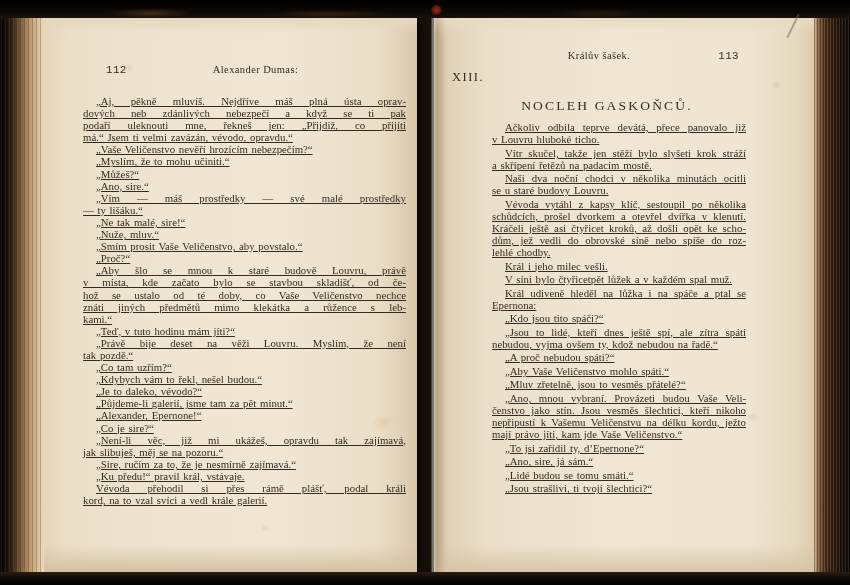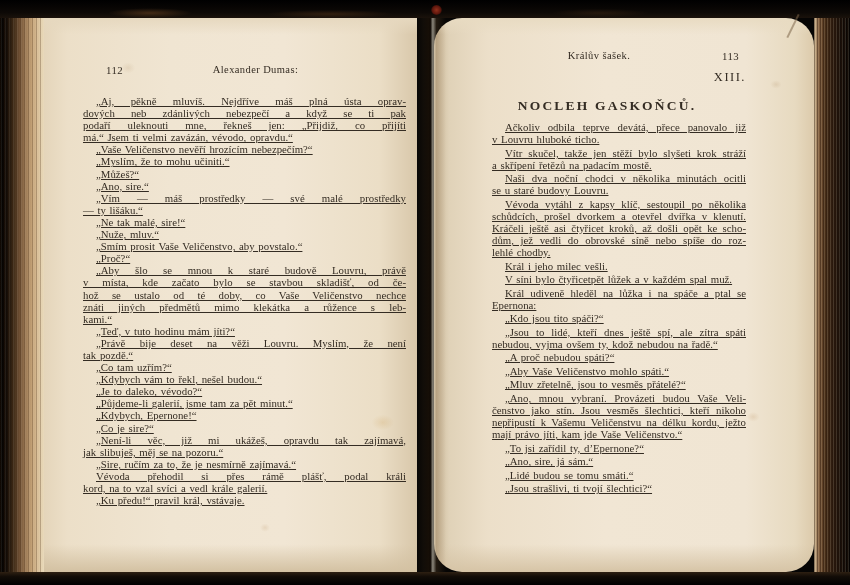--- a/index.html
+++ b/index.html
@@ -36,41 +36,41 @@
       radial-gradient(9px 7px at 84% 72%, rgba(170,115,55,.16), transparent 70%),
       radial-gradient(12px 9px at 70% 40%, rgba(190,150,90,.10), transparent 70%),
       radial-gradient(8px 6px at 90% 12%, rgba(150,105,55,.14), transparent 70%),
       linear-gradient(180deg,#e8dbc2 0%,rgba(0,0,0,0) 3%,rgba(0,0,0,0) 95%,#d6c4a6 100%),
       linear-gradient(90deg,#c9b696 0%,#e0d2b8 4%,#ecdfc9 14%,#f1e6d4 45%,#f0e5d3 82%,#e7dac0 95%,#dcca someone 100%);
     background:
       radial-gradient(9px 7px at 84% 72%, rgba(170,115,55,.16), transparent 70%),
       radial-gradient(12px 9px at 70% 40%, rgba(190,150,90,.10), transparent 70%),
       radial-gradient(8px 6px at 90% 12%, rgba(150,105,55,.14), transparent 70%),
       linear-gradient(180deg,#e8dbc2 0%,rgba(0,0,0,0) 3%,rgba(0,0,0,0) 95%,#d6c4a6 100%),
-      linear-gradient(90deg,#c9b696 0%,#e0d2b8 4%,#ecdfc9 14%,#f1e6d4 45%,#f0e5d3 82%,#e7dac0 95%,#dccaab 100%); border-radius: 28px;}
+      linear-gradient(90deg,#c9b696 0%,#e0d2b8 4%,#ecdfc9 14%,#f1e6d4 45%,#f0e5d3 82%,#e7dac0 95%,#dccaab 100%);}
   .gutter{position:absolute;left:416px;top:18px;width:30px;height:554px;pointer-events:none;
     background:linear-gradient(90deg,rgba(70,50,28,0) 0%,rgba(70,50,28,.18) 25%,rgba(35,22,10,.55) 42%,rgba(20,12,5,.75) 48%,rgba(250,242,222,.55) 56%,rgba(120,90,55,.25) 68%,rgba(120,90,55,0) 100%);}
   .red-spot{position:absolute;left:431px;top:5px;width:11px;height:10px;border-radius:50%;
     background:radial-gradient(circle at 50% 50%, #93301c 0%, #5c160c 55%, rgba(40,8,4,0) 80%);}
   .crease{position:absolute;left:792px;top:13px;width:2px;height:26px;background:rgba(125,102,74,.55);
     transform:rotate(26deg);}
   
   .page, .page *{color:#342c23;}
   .pg-header{position:absolute;height:14px;font-size:10.5px;letter-spacing:.4px;}
   .page.left .pg-header{left:46px;top:46px;width:323px;}
   .page.right .pg-header{left:18px;top:32px;width:294px;}
-  .pnum{position:absolute;font-size:10.8px;}
+  .pnum{position:absolute;font-size:10.8px;font-family:Liberation Mono, monospace;}
   .page.left .pnum{left:23px;}
   .page.right .pnum{right:7px;}
   .runtitle{position:absolute;left:50%;transform:translateX(-50%);white-space:nowrap;}
   .page.left .runtitle{margin-left:11px;}
-  .chapnum{position:absolute;left:18px;top:52px;width:294px;text-align:right;
+  .chapnum{position:absolute;left:18px;top:52px;width:294px;text-align:left;
     font-size:12.5px;letter-spacing:1.5px;}
   .chaptitle{position:absolute;left:26px;top:80px;width:294px;text-align:center;
-    font-size:13.5px;letter-spacing:2.2px;white-space:nowrap;font-weight:bold;}
+    font-size:13.5px;letter-spacing:2.2px;white-space:nowrap;}
   .body{position:absolute;font-size:10.8px;word-spacing:1px;
     text-rendering:optimizeLegibility;}
   .page.left .body{left:46px;top:77px;width:323px;line-height:12.1px;}
   .page.right .body{left:18px;top:103px;width:294px;line-height:12.05px;}
   .para{margin:0;text-decoration:underline;}
   .page.right .para{margin-bottom:1.5px;margin-left:40px;}
   .line{min-height:12px;}
   .line.indent{text-indent:13px;}
   .line.just{text-align:justify;text-align-last:justify;}
 </style>
@@ -139,38 +139,38 @@
         <div class="para">
           <div class="line indent">„Kdybych vám to řekl, nešel budou.“</div>
         </div>
         <div class="para">
           <div class="line indent">„Je to daleko, vévodo?“</div>
         </div>
         <div class="para">
           <div class="line indent">„Půjdeme-li galerií, jsme tam za pět minut.“</div>
         </div>
         <div class="para">
-          <div class="line indent">„Kdybych, Epernone!“</div>
+          <div class="line indent">„Alexander, Epernone!“</div>
         </div>
         <div class="para">
           <div class="line indent">„Co je sire?“</div>
         </div>
         <div class="para">
           <div class="line indent just">„Není-li věc, již mi ukážeš, opravdu tak zajímavá,</div>
           <div class="line">jak slibuješ, měj se na pozoru.“</div>
         </div>
         <div class="para">
           <div class="line indent">„Sire, ručím za to, že je nesmírně zajímavá.“</div>
         </div>
         <div class="para">
+          <div class="line indent">„Ku předu!“ pravil král, vstávaje.</div>
+        </div>
+        <div class="para">
           <div class="line indent just">Vévoda přehodil si přes rámě plášť, podal králi</div>
           <div class="line">kord, na to vzal svíci a vedl krále galerií.</div>
-        </div>
-        <div class="para">
-          <div class="line indent">„Ku předu!“ pravil král, vstávaje.</div>
         </div>
       </div>
   </div>
 
   <div class="page right">
     <div class="pg-header">
       <span class="runtitle">Králův šašek.</span>
       <span class="pnum">113</span>
     </div>
     <div class="chapnum">XIII.</div>

